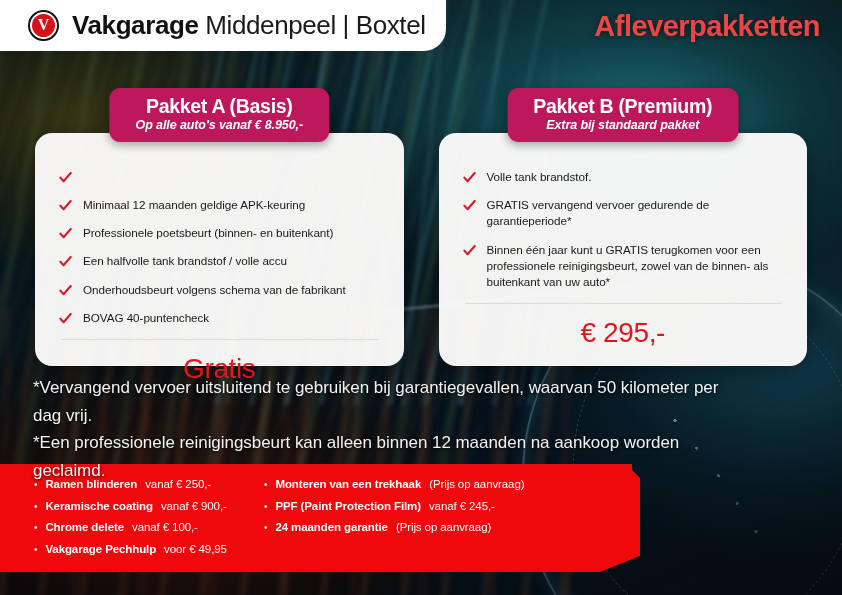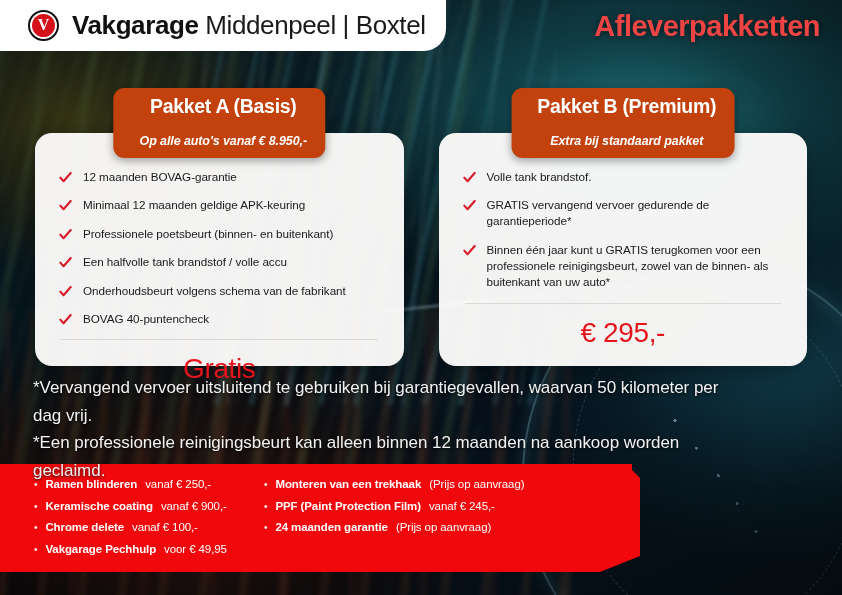--- a/index.html
+++ b/index.html
@@ -156,33 +156,33 @@
   .card{
     position:relative; flex:1 1 0;
     background:rgba(252,251,250,0.965);
     border-radius:17px;
     box-shadow:0 6px 22px rgba(0,0,0,.34);
     padding:36px 24px 0 24px;
     display:flex; flex-direction:column;
   }
   .badge{
     position:absolute; top:-45px; left:50%; transform:translateX(-50%);
-    background:#c2410c;
+    background:#be185d;
     border-radius:11px;
-    padding:8px 18px 10px 26px;
+    padding:8px 26px 10px 26px;
     text-align:center; white-space:nowrap;
     box-shadow:0 3px 9px rgba(0,0,0,.35);
   }
   .badge-title{
     color:#fff; font-weight:bold; font-size:19.5px; line-height:1.1;
     letter-spacing:-0.3px;
   }
   .badge-sub{
     color:#fff; font-style:italic; font-weight:bold; font-size:12.5px;
-    margin-top:17px; letter-spacing:-0.1px;
+    margin-top:1px; letter-spacing:-0.1px;
   }
   .feature-list{ list-style:none; }
   .feature{
     display:flex; gap:11px; margin-bottom:12.5px; align-items:flex-start;
   }
   .check{
     flex:0 0 auto; width:13px; height:13px; margin-top:2px;
     color:#d81b2a;
   }
   .check svg{ display:block; width:13px; height:13px; }
@@ -275,21 +275,20 @@
         <div class="badge-title">Pakket A (Basis)</div>
         <div class="badge-sub">Op alle auto's vanaf € 8.950,-</div>
       </div>
       <ul class="feature-list">
         <li class="feature">
           <span class="check">
               <svg viewBox="0 0 16 16">
                 <path d="M1.6 8.2 L5.6 12.6 L14.4 2.4" fill="none" stroke="currentColor" stroke-width="2.6" stroke-linecap="round" stroke-linejoin="round"></path>
               </svg>
             </span>
-          <span class="feature-text">12 maanden BOVAG-garantie</span>
         </li>
         <li class="feature">
           <span class="check">
               <svg viewBox="0 0 16 16">
                 <path d="M1.6 8.2 L5.6 12.6 L14.4 2.4" fill="none" stroke="currentColor" stroke-width="2.6" stroke-linecap="round" stroke-linejoin="round"></path>
               </svg>
             </span>
           <span class="feature-text">Minimaal 12 maanden geldige APK-keuring</span>
         </li>
         <li class="feature">

